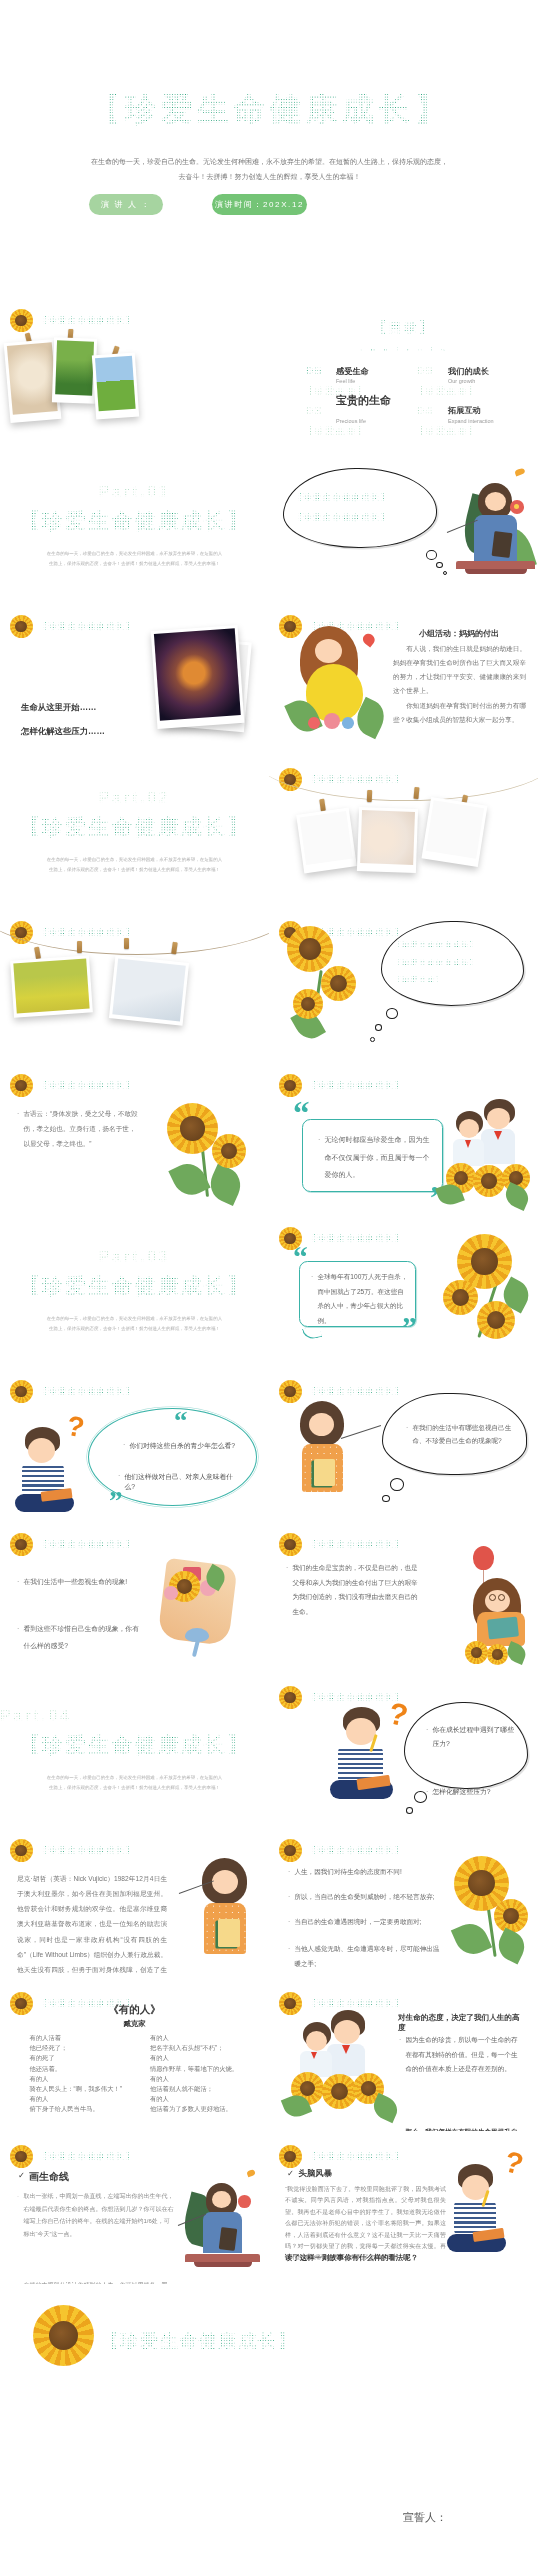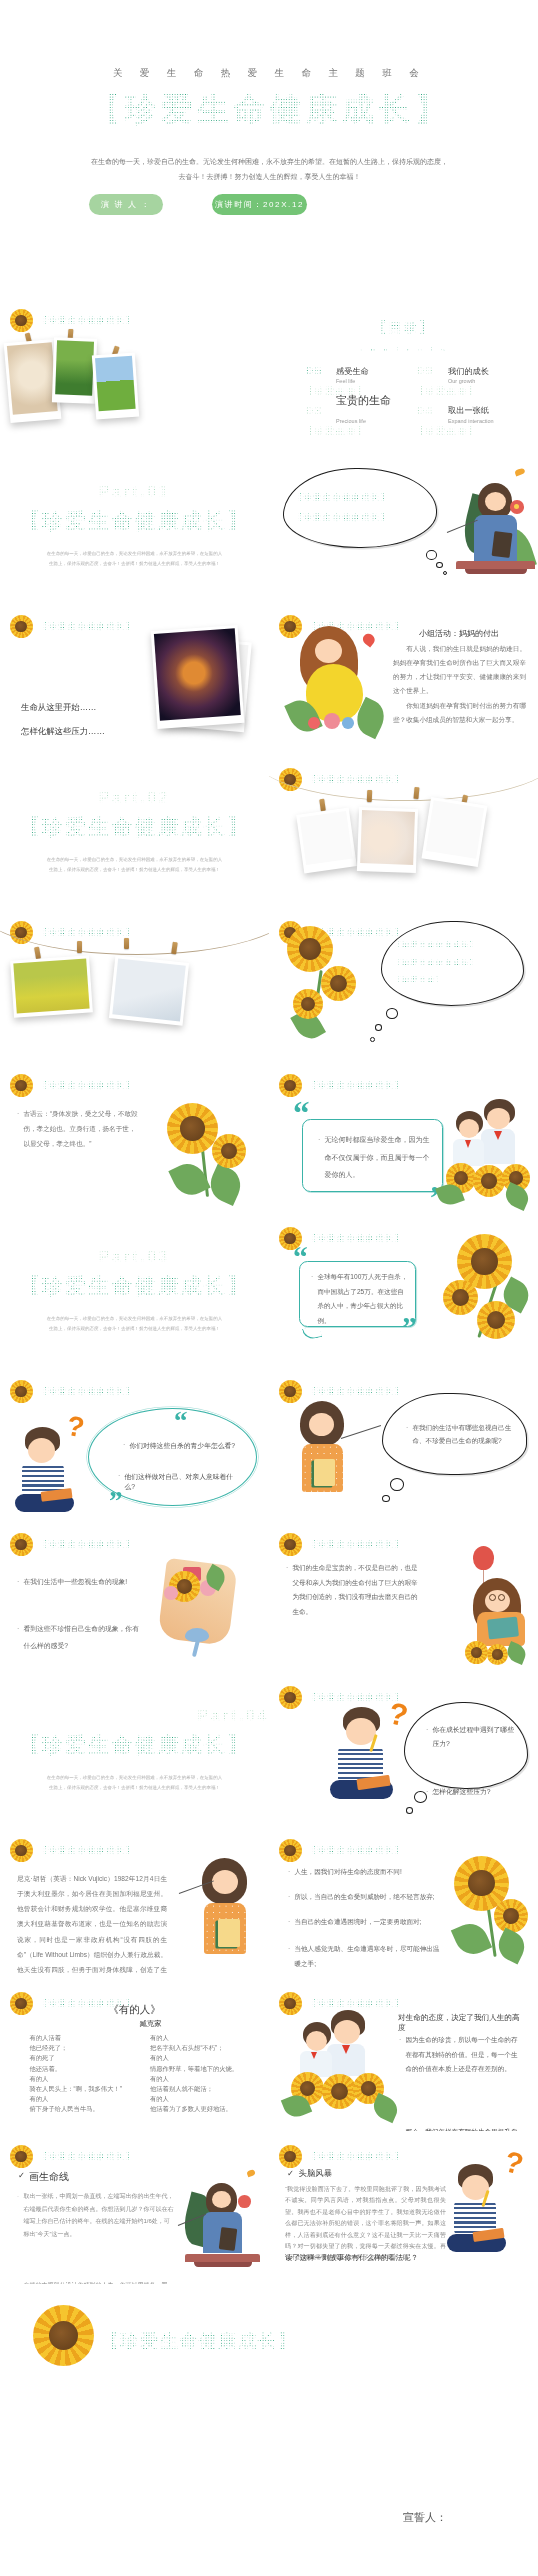--- a/index.html
+++ b/index.html
@@ -33,29 +33,28 @@
 .hair{position:absolute;background:#59402f}
 .stripe{position:absolute;background:repeating-linear-gradient(180deg,#ffffff 0 2.6px,#3c5a8c 2.6px 4.7px);border-radius:6.3px}
 .navy{position:absolute;background:#22386b;border-radius:6.3px}
 .leaf{position:absolute;background:#6fa95c;border-radius:0 60% 0 60%}
 .stem{position:absolute;background:#5f9a50;border-radius:1.6px}
 .desk{position:absolute;background:#b06058;border-radius:2.1px 2.1px 0 0}
 .pointer{position:absolute;height:1.1px;background:#555;transform-origin:left center}
 .qorange{position:absolute;color:#ef8418;font-weight:800}
 .pill{position:absolute;color:#fff;border-radius:12.6px;text-align:center;font-size:8px;letter-spacing:1.6px;line-height:21px;height:21px}
 .footerbar{position:absolute;left:0;bottom:0;width:539px;height:22px;background:#a2a2a2;color:#fff;display:flex;justify-content:space-between;align-items:center;padding:0 11.6px;font-size:11.6px}
-.btxt{font-weight:400;color:#3a3a3a}
+.btxt{font-weight:700;color:#3a3a3a}
 </style>
 </head>
 <body>
 
 <div class="page">
 
   <section class="abs" style="left:0;top:0;width:539px;height:295px">
-    <div class="abs" style="left:0;top:67px;width:539px;text-align:center;font-size:9.5px;letter-spacing:7.4px;color:#777">关 爱 生 命 热 爱 生 命 主 题 班 会</div>
     <div class="dot abs" style="left:0;top:88px;width:539px;text-align:center;font-size:32px;letter-spacing:4.2px">【珍爱生命健康成长】</div>
     <div class="abs" style="left:0;top:154px;width:539px;text-align:center;font-size:7px;color:#777;line-height:2.2">
       <div>在生命的每一天，珍爱自己的生命。无论发生何种困难，永不放弃生的希望。在短暂的人生路上，保持乐观的态度，</div>
       <div>去奋斗！去拼搏！努力创造人生的辉煌，享受人生的幸福！</div>
     </div>
     <div class="pill" style="left:89px;top:194px;width:74px;background:#a6d4a0">演 讲 人 ：</div>
 
     <div class="pill" style="left:143px;top:194px;width:95px;background:#74c476;transform:translateX(69px)">演讲时间：202X.12</div>
   </section>
 
@@ -87,21 +86,21 @@
       <div class="dot lt abs" style="left:35px;top:90px;font-size:9px">【珍爱生命】</div>
       <div class="dot lt abs" style="left:148px;top:69px;font-size:12.6px">09</div>
       <div class="btxt abs" style="left:179px;top:71px;font-size:8.2px">我们的成长</div>
       <div class="abs" style="left:179px;top:83px;font-size:5.5px;color:#9a9a9a">Our growth</div>
       <div class="dot lt abs" style="left:146px;top:90px;font-size:9px">【珍爱生命】</div>
       <div class="dot lt abs" style="left:37px;top:109px;font-size:12.6px">03</div>
       <div class="btxt abs" style="left:67px;top:98px;font-size:11px">宝贵的生命</div>
       <div class="abs" style="left:67px;top:123px;font-size:5.5px;color:#9a9a9a">Precious life</div>
       <div class="dot lt abs" style="left:35px;top:130px;font-size:9px">【珍爱生命】</div>
       <div class="dot lt abs" style="left:148px;top:109px;font-size:12.6px">04</div>
-      <div class="btxt abs" style="left:179px;top:110px;font-size:8.2px">取出一张纸</div>
+      <div class="btxt abs" style="left:179px;top:110px;font-size:8.2px">拓展互动</div>
       <div class="abs" style="left:179px;top:123px;font-size:5.5px;color:#9a9a9a">Expand interaction</div>
       <div class="dot lt abs" style="left:146px;top:130px;font-size:9px">【珍爱生命】</div>
     </div>
 
     <div class="slide">
       <div class="dot lt abs" style="left:0;top:35px;width:269px;text-align:center;font-size:16px;letter-spacing:2.6px">Part.01</div>
       <div class="dot abs" style="left:0;top:59px;width:269px;text-align:center;font-size:21px;letter-spacing:2.1px">【珍爱生命健康成长】</div>
       <div class="abs" style="left:45px;top:101px;width:179px;text-align:center;font-size:4.5px;color:#aaa;line-height:2.2">在生命的每一天，珍爱自己的生命，无论发生何种困难，永不放弃生的希望，在短暂的人生路上，保持乐观的态度，去奋斗！去拼搏！努力创造人生的辉煌，享受人生的幸福！</div>
     </div>
 
@@ -346,21 +345,21 @@
         <span class="abs" style="left:229px;top:75px;width:7.4px;height:7.4px;border:1.1px solid #5a3b22;border-radius:50%"></span>
         <span class="abs" style="left:208px;top:93px;width:48px;height:34px;background:#f0a04b;border-radius:8.4px 8.4px 4.2px 4.2px"></span>
         <span class="abs" style="left:219px;top:99px;width:29.5px;height:20px;background:#5aa7a0;border-radius:2.1px;transform:rotate(-6deg)"></span>
         <span class="sun" style="left:196px;top:122px;width:23px;height:23px"></span>
         <span class="sun" style="left:218px;top:125px;width:21px;height:21px"></span>
         <span class="leaf" style="left:238px;top:125px;width:19px;height:18px;transform:rotate(22deg)"></span>
       </div>
     </div>
 
     <div class="slide">
-      <div class="dot lt abs" style="left:0;top:35px;width:269px;text-align:right;font-size:16px;letter-spacing:2.6px">Part.04</div>
+      <div class="dot lt abs" style="left:0;top:35px;width:269px;text-align:left;font-size:16px;letter-spacing:2.6px">Part.04</div>
       <div class="dot abs" style="left:0;top:59px;width:269px;text-align:center;font-size:21px;letter-spacing:2.1px">【珍爱生命健康成长】</div>
       <div class="abs" style="left:45px;top:101px;width:179px;text-align:center;font-size:4.5px;color:#aaa;line-height:2.2">在生命的每一天，珍爱自己的生命，无论发生何种困难，永不放弃生的希望，在短暂的人生路上，保持乐观的态度，去奋斗！去拼搏！努力创造人生的辉煌，享受人生的幸福！</div>
     </div>
 
     <div class="slide">
       <div class="sun hd-sun"></div>
       <div class="dot hd-dec">【珍爱生命健康成长】</div>
       <div>
         <span class="qorange" style="left:120px;top:25px;font-size:30.5px;transform:rotate(12deg)">?</span>
         <span class="hair" style="left:74px;top:35px;width:37px;height:27px;border-radius:55% 55% 40% 40%"></span>
@@ -404,21 +403,21 @@
         <span class="sun" style="left:225px;top:74px;width:34px;height:34px"></span>
         <span class="leaf" style="left:187px;top:98px;width:30.5px;height:32px;transform:rotate(-24deg)"></span>
         <span class="leaf" style="left:229px;top:107px;width:27px;height:28px;transform:rotate(26deg)"></span>
       </div>
     </div>
 
     <div class="slide">
       <div class="sun hd-sun"></div>
       <div class="dot hd-dec">【珍爱生命健康成长】</div>
       <div class="btxt abs" style="left:0;top:25px;width:269px;text-align:center;font-size:10.5px">《有的人》</div>
-      <div class="btxt abs" style="left:16px;top:41px;width:269px;text-align:center;font-size:7.4px">臧克家</div>
+      <div class="btxt abs" style="left:0;top:41px;width:269px;text-align:center;font-size:7.4px">臧克家</div>
       <div class="pre abs" style="left:29.5px;top:55px;width:97px;font-size:6.3px;line-height:1.62;color:#777">有的人活着
 他已经死了；
 有的死了
 他还活着。
 有的人
 骑在人民头上：“啊，我多伟大！”
 有的人
 俯下身子给人民当牛马。</div>
       <div class="pre abs" style="left:150px;top:55px;width:110px;font-size:6.3px;line-height:1.62;color:#777">有的人
 把名字刻入石头想“不朽”；

